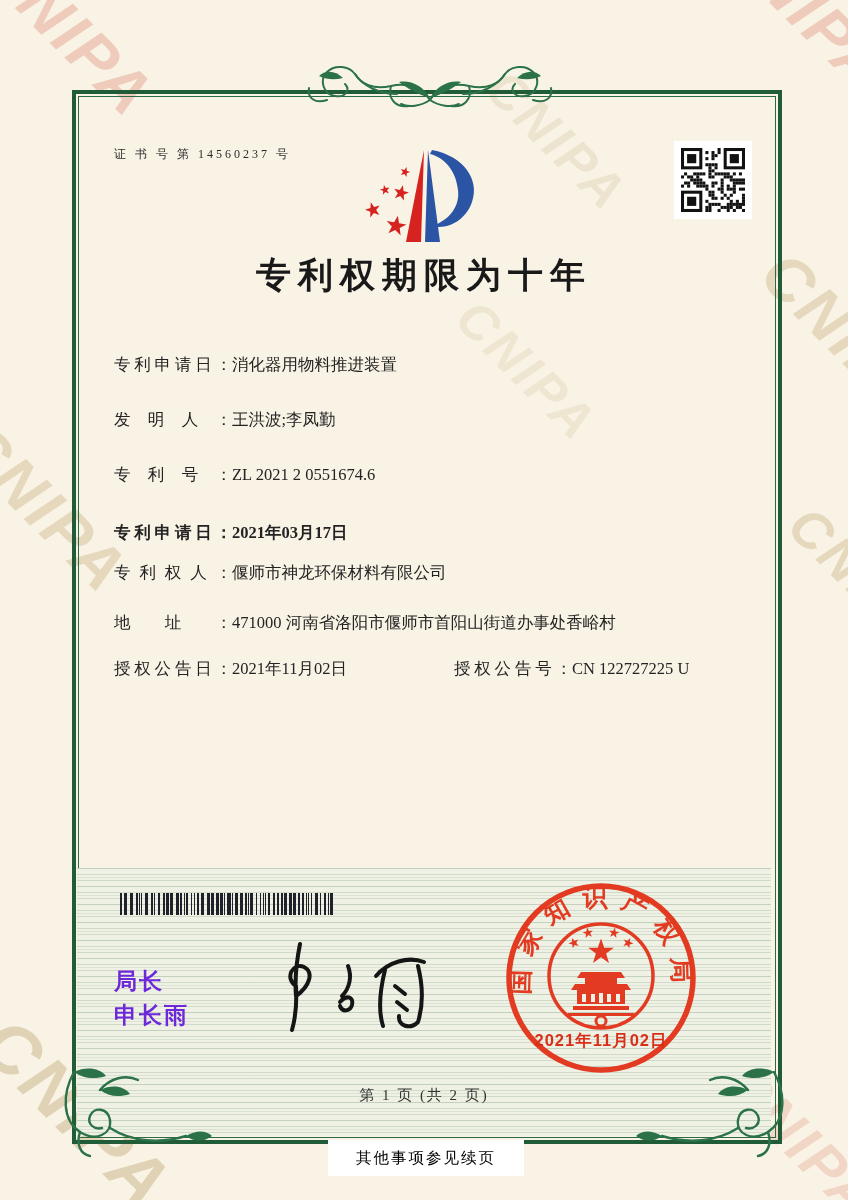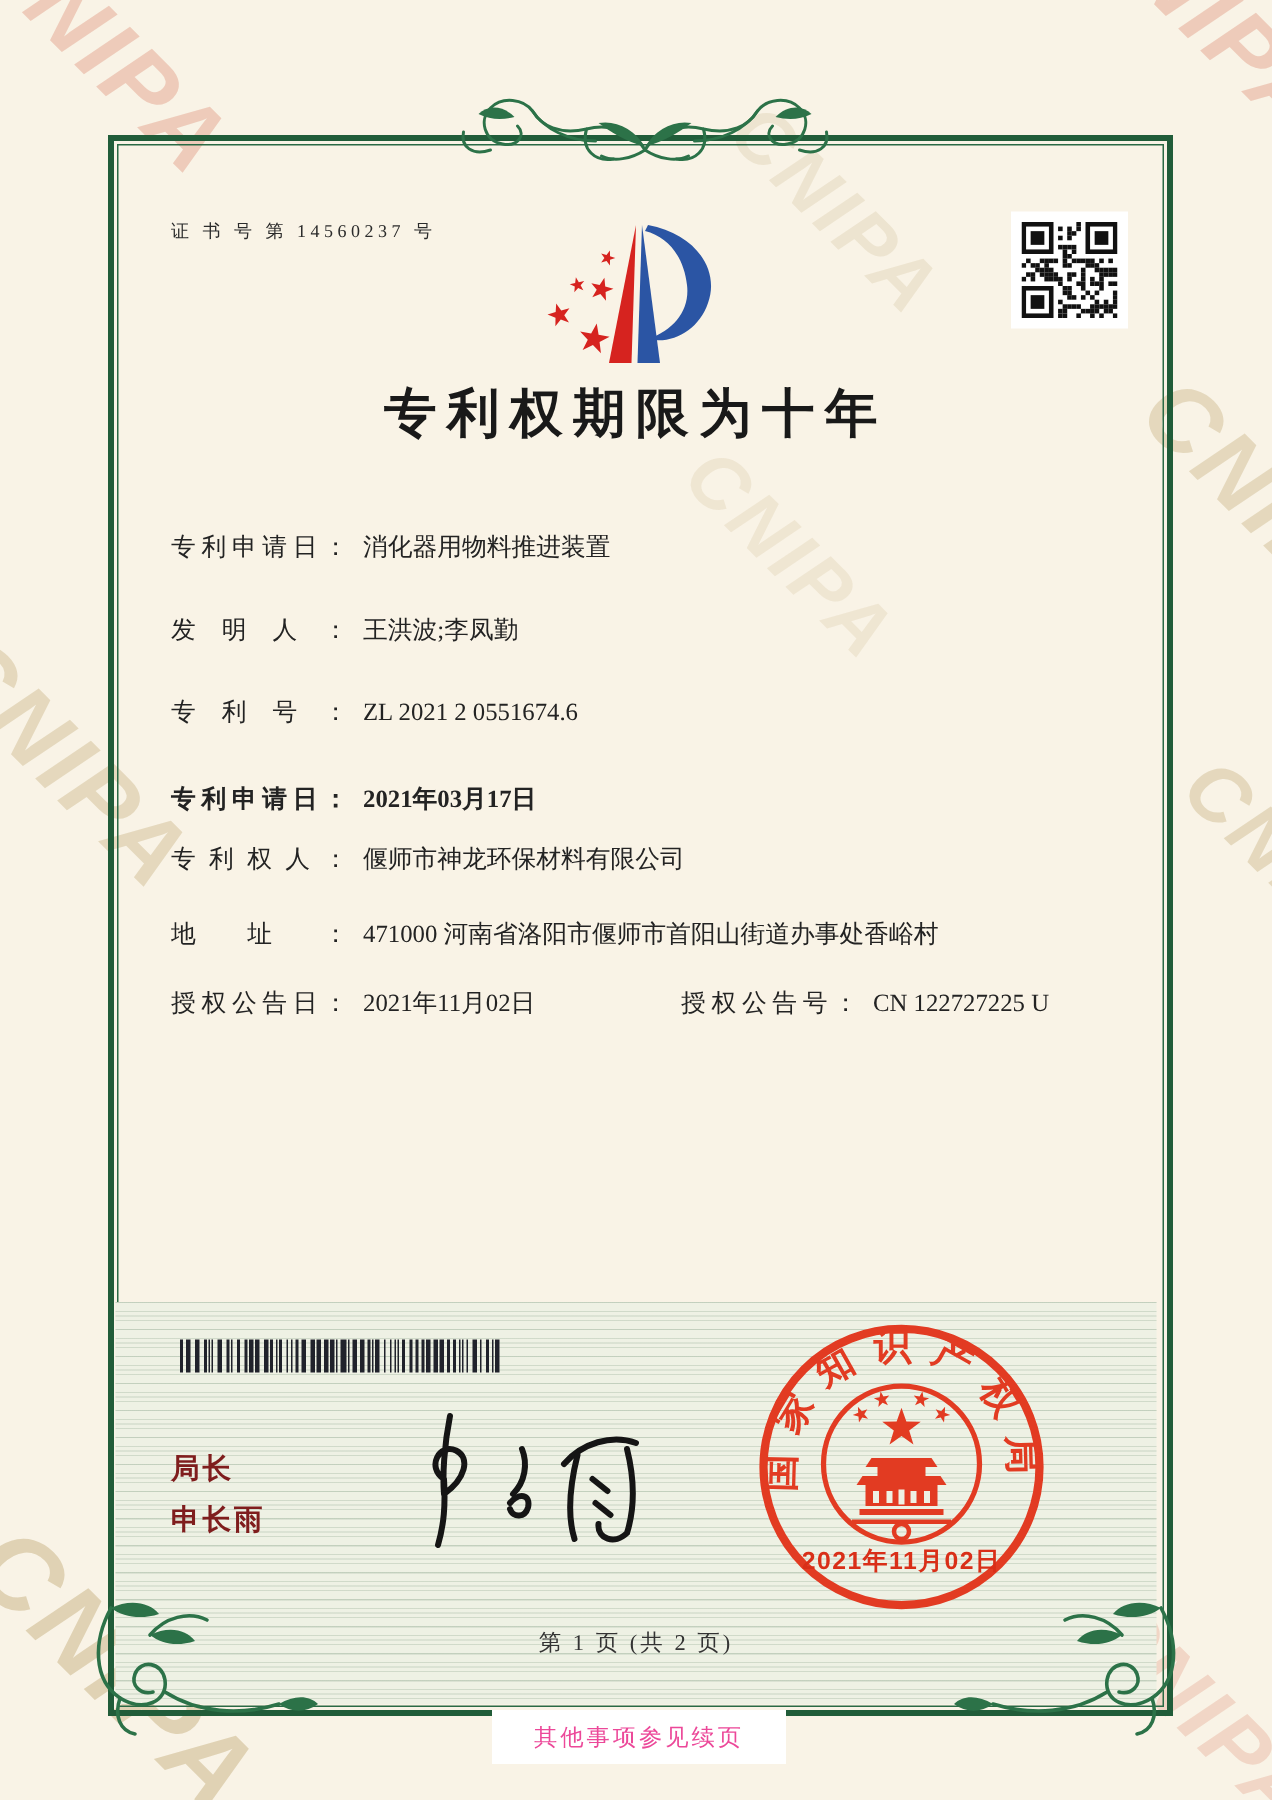--- a/index.html
+++ b/index.html
@@ -23,43 +23,43 @@
           repeating-linear-gradient(180deg, rgba(120,150,125,0.16) 0px, rgba(120,150,125,0.16) 1px, transparent 1px, transparent 9px);}
 
   .orn{position:absolute;z-index:2;}
 
   
   .certno{position:absolute;left:114px;top:146px;font-size:12px;color:#2b2b2b;letter-spacing:3px;z-index:2;}
   .title{position:absolute;left:0;top:252px;width:848px;text-align:center;font-size:35px;font-weight:bold;
          color:#191919;letter-spacing:7px;z-index:2;}
   .row{position:absolute;left:114px;width:640px;font-size:16.5px;color:#232323;z-index:2;white-space:nowrap;}
   .flabel{display:inline-block;width:118px;text-align:justify;text-align-last:justify;}
-  .fval{margin-left:10px;}
+  .fval{}
   .row .pair2{position:absolute;left:340px;top:0;}
   .paras{position:absolute;left:112px;top:698px;width:632px;font-size:16.5px;line-height:27.5px;color:#242424;z-index:2;}
   .paras p{margin:0;text-indent:2em;}
 
   .barcode{position:absolute;left:120px;top:893px;width:216px;height:22px;display:flex;align-items:stretch;z-index:2;}
   .barcode div{height:100%;}
 
   .officer{position:absolute;left:114px;font-family:"Liberation Sans", sans-serif;font-weight:600;
-           font-size:19px;color:#7f1d1d;z-index:2;letter-spacing:2px;}
+           font-size:23px;color:#6d28d9;z-index:2;letter-spacing:2px;}
   .sig{position:absolute;left:248px;top:932px;z-index:2;}
 
   .qrbg{position:absolute;left:674px;top:141px;width:78px;height:78px;background:#ffffff;z-index:2;}
   .qr{position:absolute;left:681px;top:148px;z-index:3;}
 
   .seal{position:absolute;left:503px;top:880px;width:196px;height:196px;z-index:3;}
   .sealdate{position:absolute;left:499px;top:1030px;width:204px;text-align:center;z-index:4;
             font-family:"Liberation Sans", sans-serif;font-weight:bold;font-size:16.5px;color:#d92f18;letter-spacing:1px;}
 
   .pageinfo{position:absolute;left:0;top:1086px;width:848px;text-align:center;font-size:15px;color:#333;
             letter-spacing:2px;z-index:2;}
   .contbox{position:absolute;left:328px;top:1140px;width:196px;height:36px;background:#ffffff;z-index:3;
-           display:flex;align-items:center;justify-content:center;font-size:15.5px;color:#ec4899;letter-spacing:2px;}
+           display:flex;align-items:center;justify-content:center;font-size:15.5px;color:#000000;letter-spacing:2px;}
 </style>
 </head>
 <body>
 
 <div id="page">
 
   <div class="wm pink" style="left:-36px;top:-6px;font-size:64px;">CNIPA</div>
   <div class="wm pink" style="left:700px;top:-30px;font-size:64px;">CNIPA</div>
   <div class="wm tan" style="left:470px;top:110px;font-size:52px;color:rgba(210,190,150,0.28);">CNIPA</div>
   <div class="wm tan" style="left:440px;top:340px;font-size:52px;color:rgba(212,192,155,0.26);">CNIPA</div>

